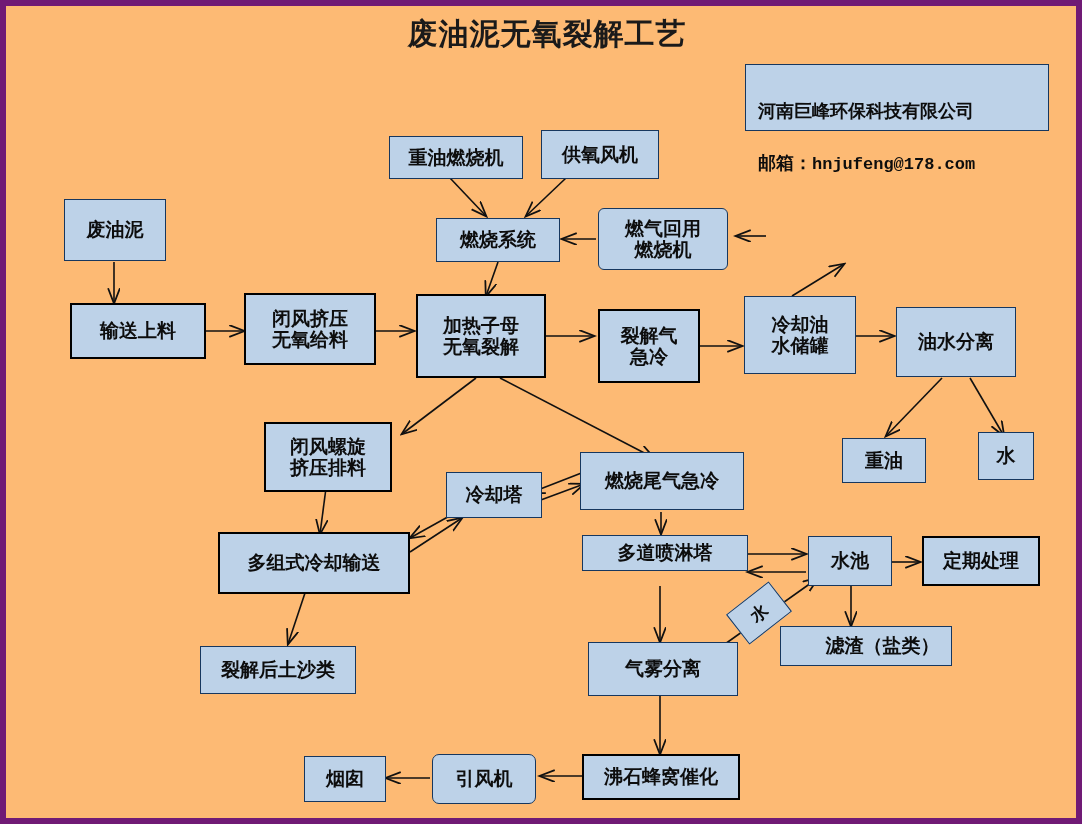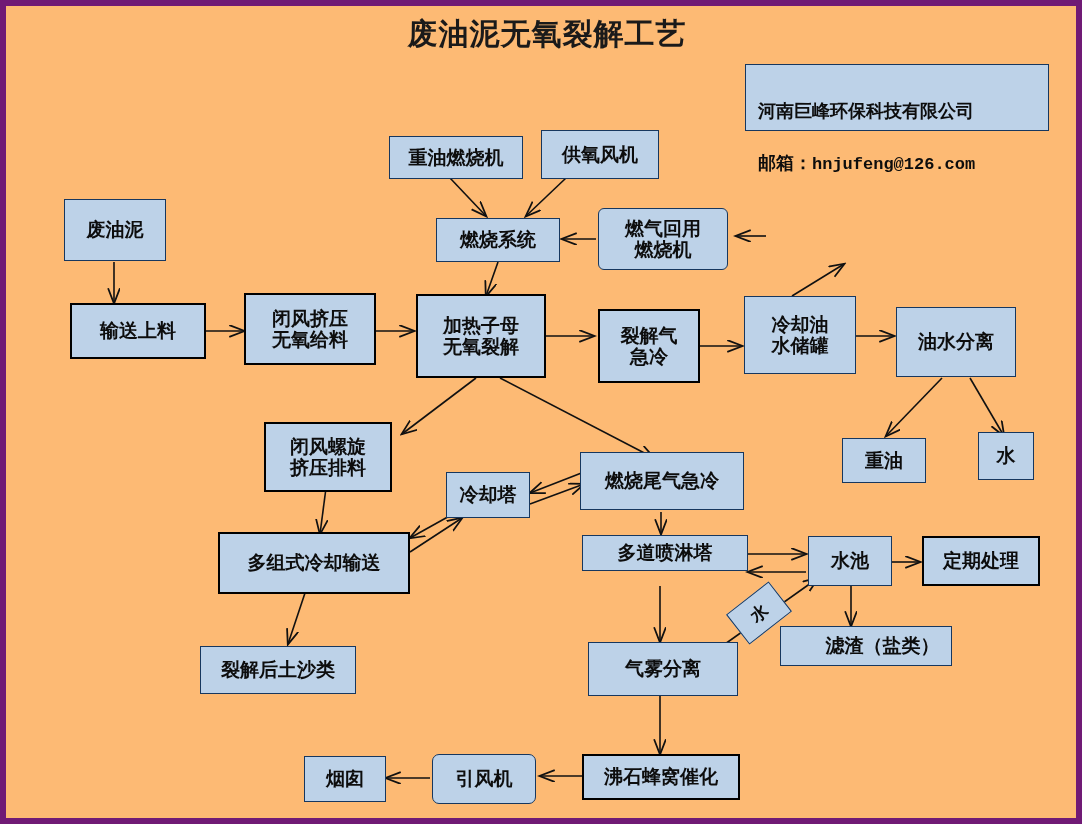--- a/index.html
+++ b/index.html
@@ -93,21 +93,21 @@
 </head>
 <body>
 
 <div id="page">
 
   <div id="title">废油泥无氧裂解工艺</div>
 
   <div id="info-box" style="left:698px; top:58px; width:304px; height:67px;margin-left:41px;">
     <div>河南巨峰环保科技有限公司</div>
     <div style="white-space:nowrap;">
-      <span>邮箱：</span><span class="mono">hnjufeng@126.com</span>
+      <span>邮箱：</span><span class="mono">hnjufeng@178.com</span>
     </div>
   </div>
 
   <svg id="wires" viewBox="0 0 1082 824">
     <defs>
       <marker id="ah" markerWidth="11" markerHeight="11" refX="9.2" refY="4" orient="auto" markerUnits="strokeWidth">
         <path d="M0,0.3 L9.6,4 L0,7.7" fill="none" stroke="#111" stroke-width="1.1"></path>
       </marker>
       <marker id="ahs" markerWidth="11" markerHeight="11" refX="9.2" refY="4" orient="auto" markerUnits="strokeWidth">
         <path d="M0,0.6 L9.6,4 L0,7.4" fill="none" stroke="#333" stroke-width="1.1"></path>
@@ -205,21 +205,21 @@
 
   <div class="node" style="left:890px; top:301px; width:120px; height:70px;">油水分离</div>
 
   <div class="node" style="left:836px; top:432px; width:84px; height:45px;">重油</div>
 
   <div class="node" style="left:972px; top:426px; width:56px; height:48px;">水</div>
 
   <div class="node thick" style="left:258px; top:416px; width:128px; height:70px;">闭风螺旋
 挤压排料</div>
 
-  <div class="node" style="left:440px; top:466px; width:84px; height:46px;">冷却塔</div>
+  <div class="node" style="left:440px; top:466px; width:96px; height:46px;">冷却塔</div>
 
   <div class="node" style="left:574px; top:446px; width:164px; height:58px;">燃烧尾气急冷</div>
 
   <div class="node thick" style="left:212px; top:526px; width:192px; height:62px;">多组式冷却输送</div>
 
   <div class="node" style="left:576px; top:529px; width:166px; height:36px;">多道喷淋塔</div>
 
   <div class="node" style="left:802px; top:530px; width:84px; height:50px;">水池</div>
 
   <div class="node thick" style="left:916px; top:530px; width:118px; height:50px;">定期处理</div>

